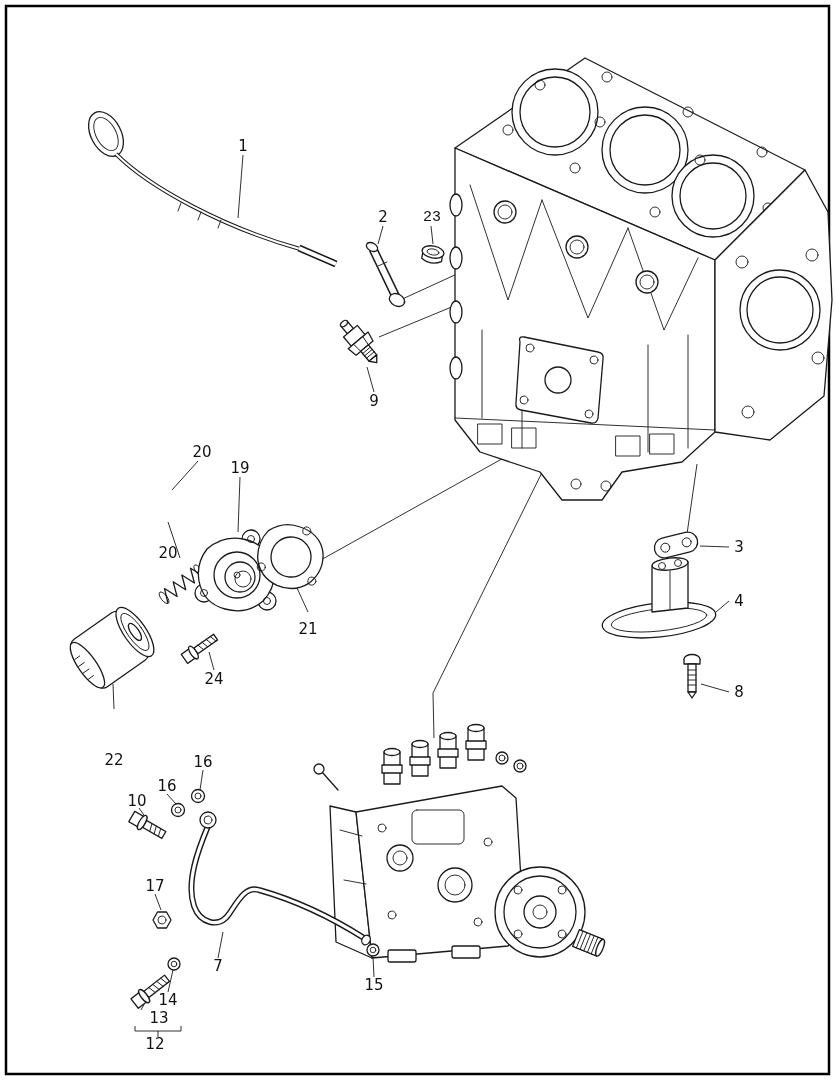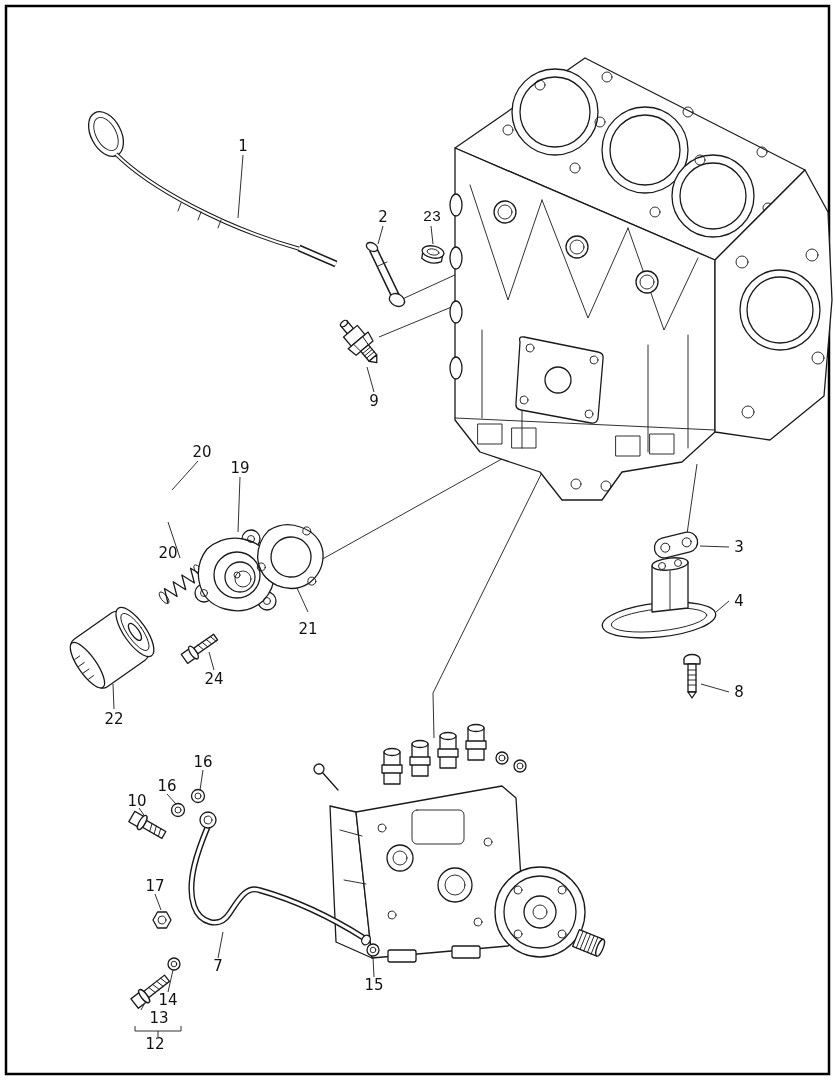--- a/index.html
+++ b/index.html
@@ -318,21 +318,21 @@
       <span class="callout" style="left: 432px; top: 217px; font-family: Liberation Mono, monospace;">23</span>
       <span class="callout" style="left: 374px; top: 401px;">9</span>
       <span class="callout" style="left: 202px; top: 452px;">20</span>
       <span class="callout" style="left: 240px; top: 468px;">19</span>
       <span class="callout" style="left: 168px; top: 513px; margin-top: 40px;">20</span>
       <span class="callout" style="left: 739px; top: 547px;">3</span>
       <span class="callout" style="left: 739px; top: 601px;">4</span>
       <span class="callout" style="left: 308px; top: 621px; margin-top: 8px;">21</span>
       <span class="callout" style="left: 214px; top: 679px; text-align: right;">24</span>
       <span class="callout" style="left: 739px; top: 692px;">8</span>
-      <span class="callout" style="left: 114px; top: 719px; text-align: center;">22</span>
+      <span class="callout" style="left: 114px; top: 760px; text-align: center;">22</span>
       <span class="callout" style="left: 203px; top: 762px;">16</span>
       <span class="callout" style="left: 167px; top: 786px;">16</span>
       <span class="callout" style="left: 137px; top: 801px;">10</span>
       <span class="callout" style="left: 155px; top: 886px;">17</span>
       <span class="callout" style="left: 218px; top: 966px;">7</span>
       <span class="callout" style="left: 374px; top: 985px;">15</span>
       <span class="callout" style="left: 168px; top: 1000px;">14</span>
       <span class="callout" style="left: 139px; top: 1018px; margin-left: 20px;">13</span>
       <span class="callout" style="left: 155px; top: 1044px;">12</span>
     </div>

